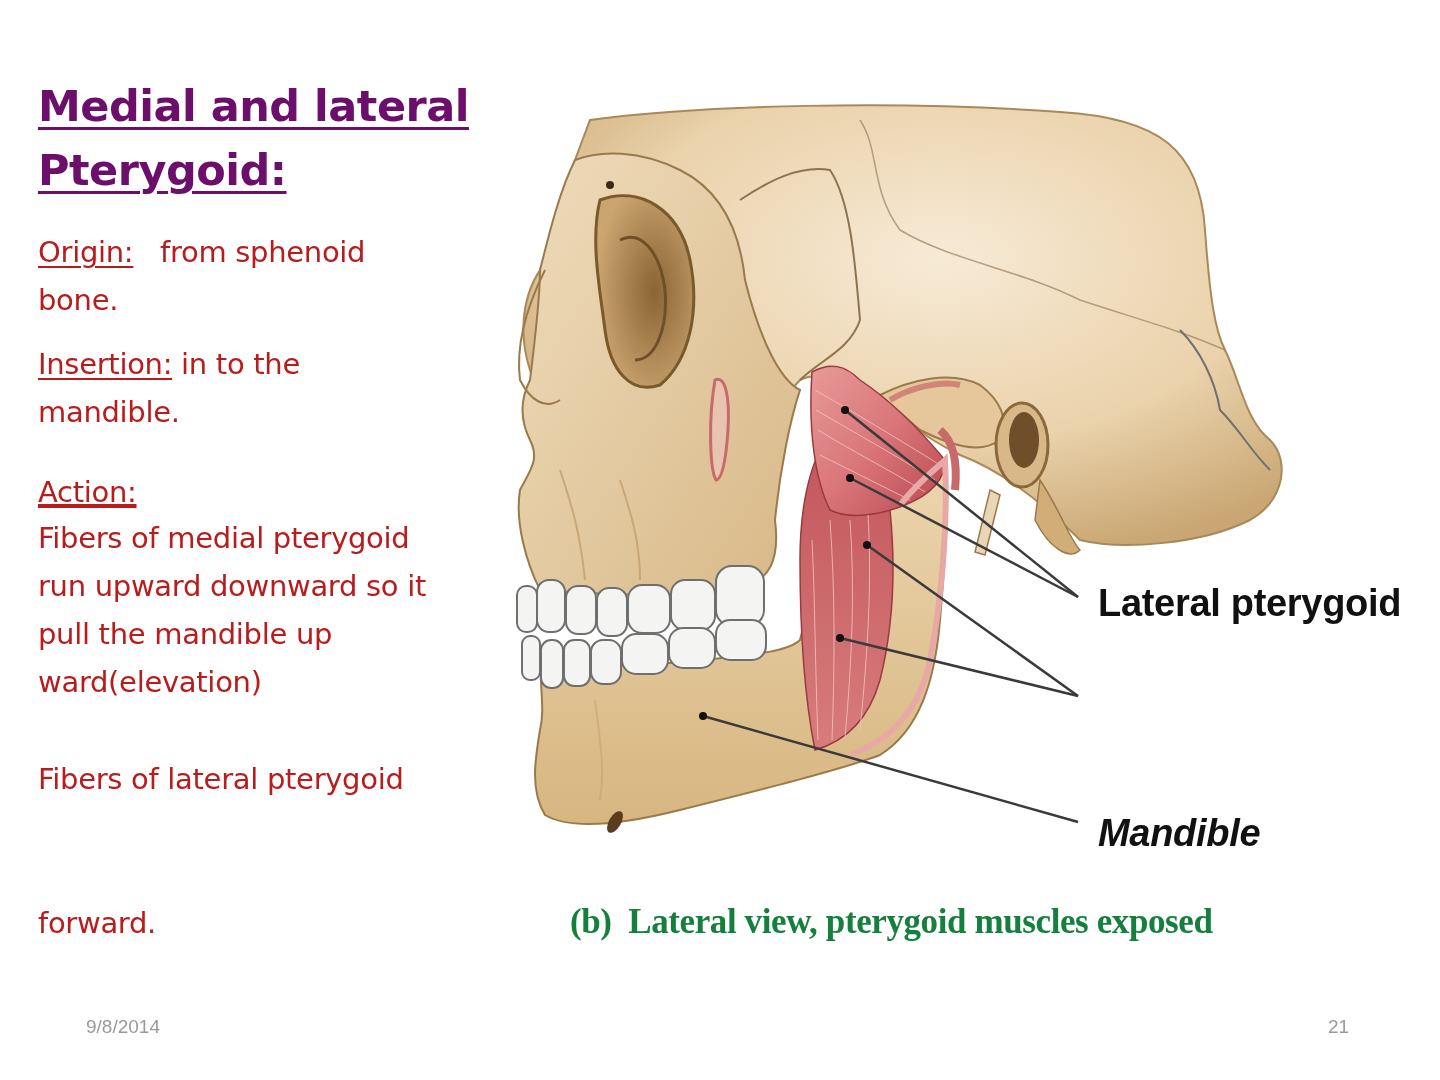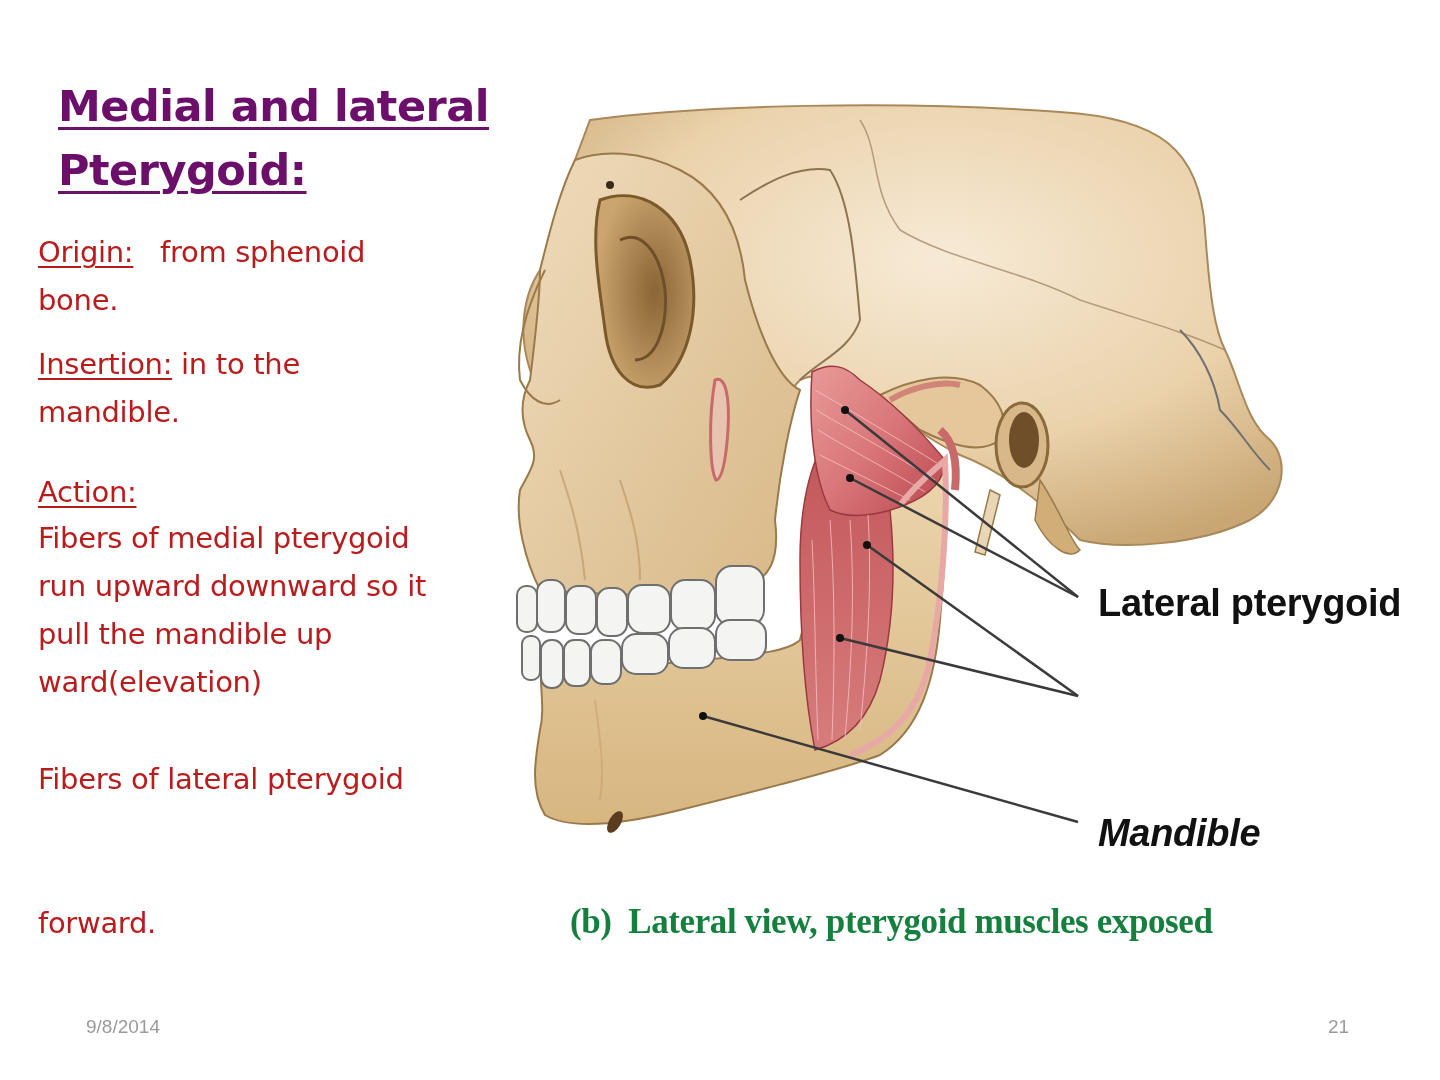--- a/index.html
+++ b/index.html
@@ -25,21 +25,20 @@
       position: absolute;
       left: 38px;
       top: 74px;
       width: 460px;
       color: #6b0f6b;
       font-family: "DejaVu Sans", sans-serif;
       font-weight: bold;
       font-size: 43px;
       line-height: 64px;
       letter-spacing: -0.5px;
-      margin-left: 20px;
     }
     .title span {
       text-decoration: underline;
       text-decoration-thickness: 3px;
       text-underline-offset: 6px;
     }
     .body-text {
       position: absolute;
       left: 38px;
       width: 470px;
@@ -49,21 +48,21 @@
       line-height: 48px;
       letter-spacing: -0.3px;
     }
     .u {
       text-decoration: underline;
       text-decoration-thickness: 2px;
       text-underline-offset: 4px;
     }
     #origin { top: 228px; }
     #insertion { top: 340px; }
-    #action { top: 468px; }
+    #action { top: 468px; text-decoration: underline; }
     #para1 { top: 514px; }
     #para2 { top: 755px; }
 
     .label {
       position: absolute;
       font-family: "Liberation Sans", sans-serif;
       font-weight: bold;
       color: #111111;
       font-size: 38px;
       letter-spacing: -0.3px;

